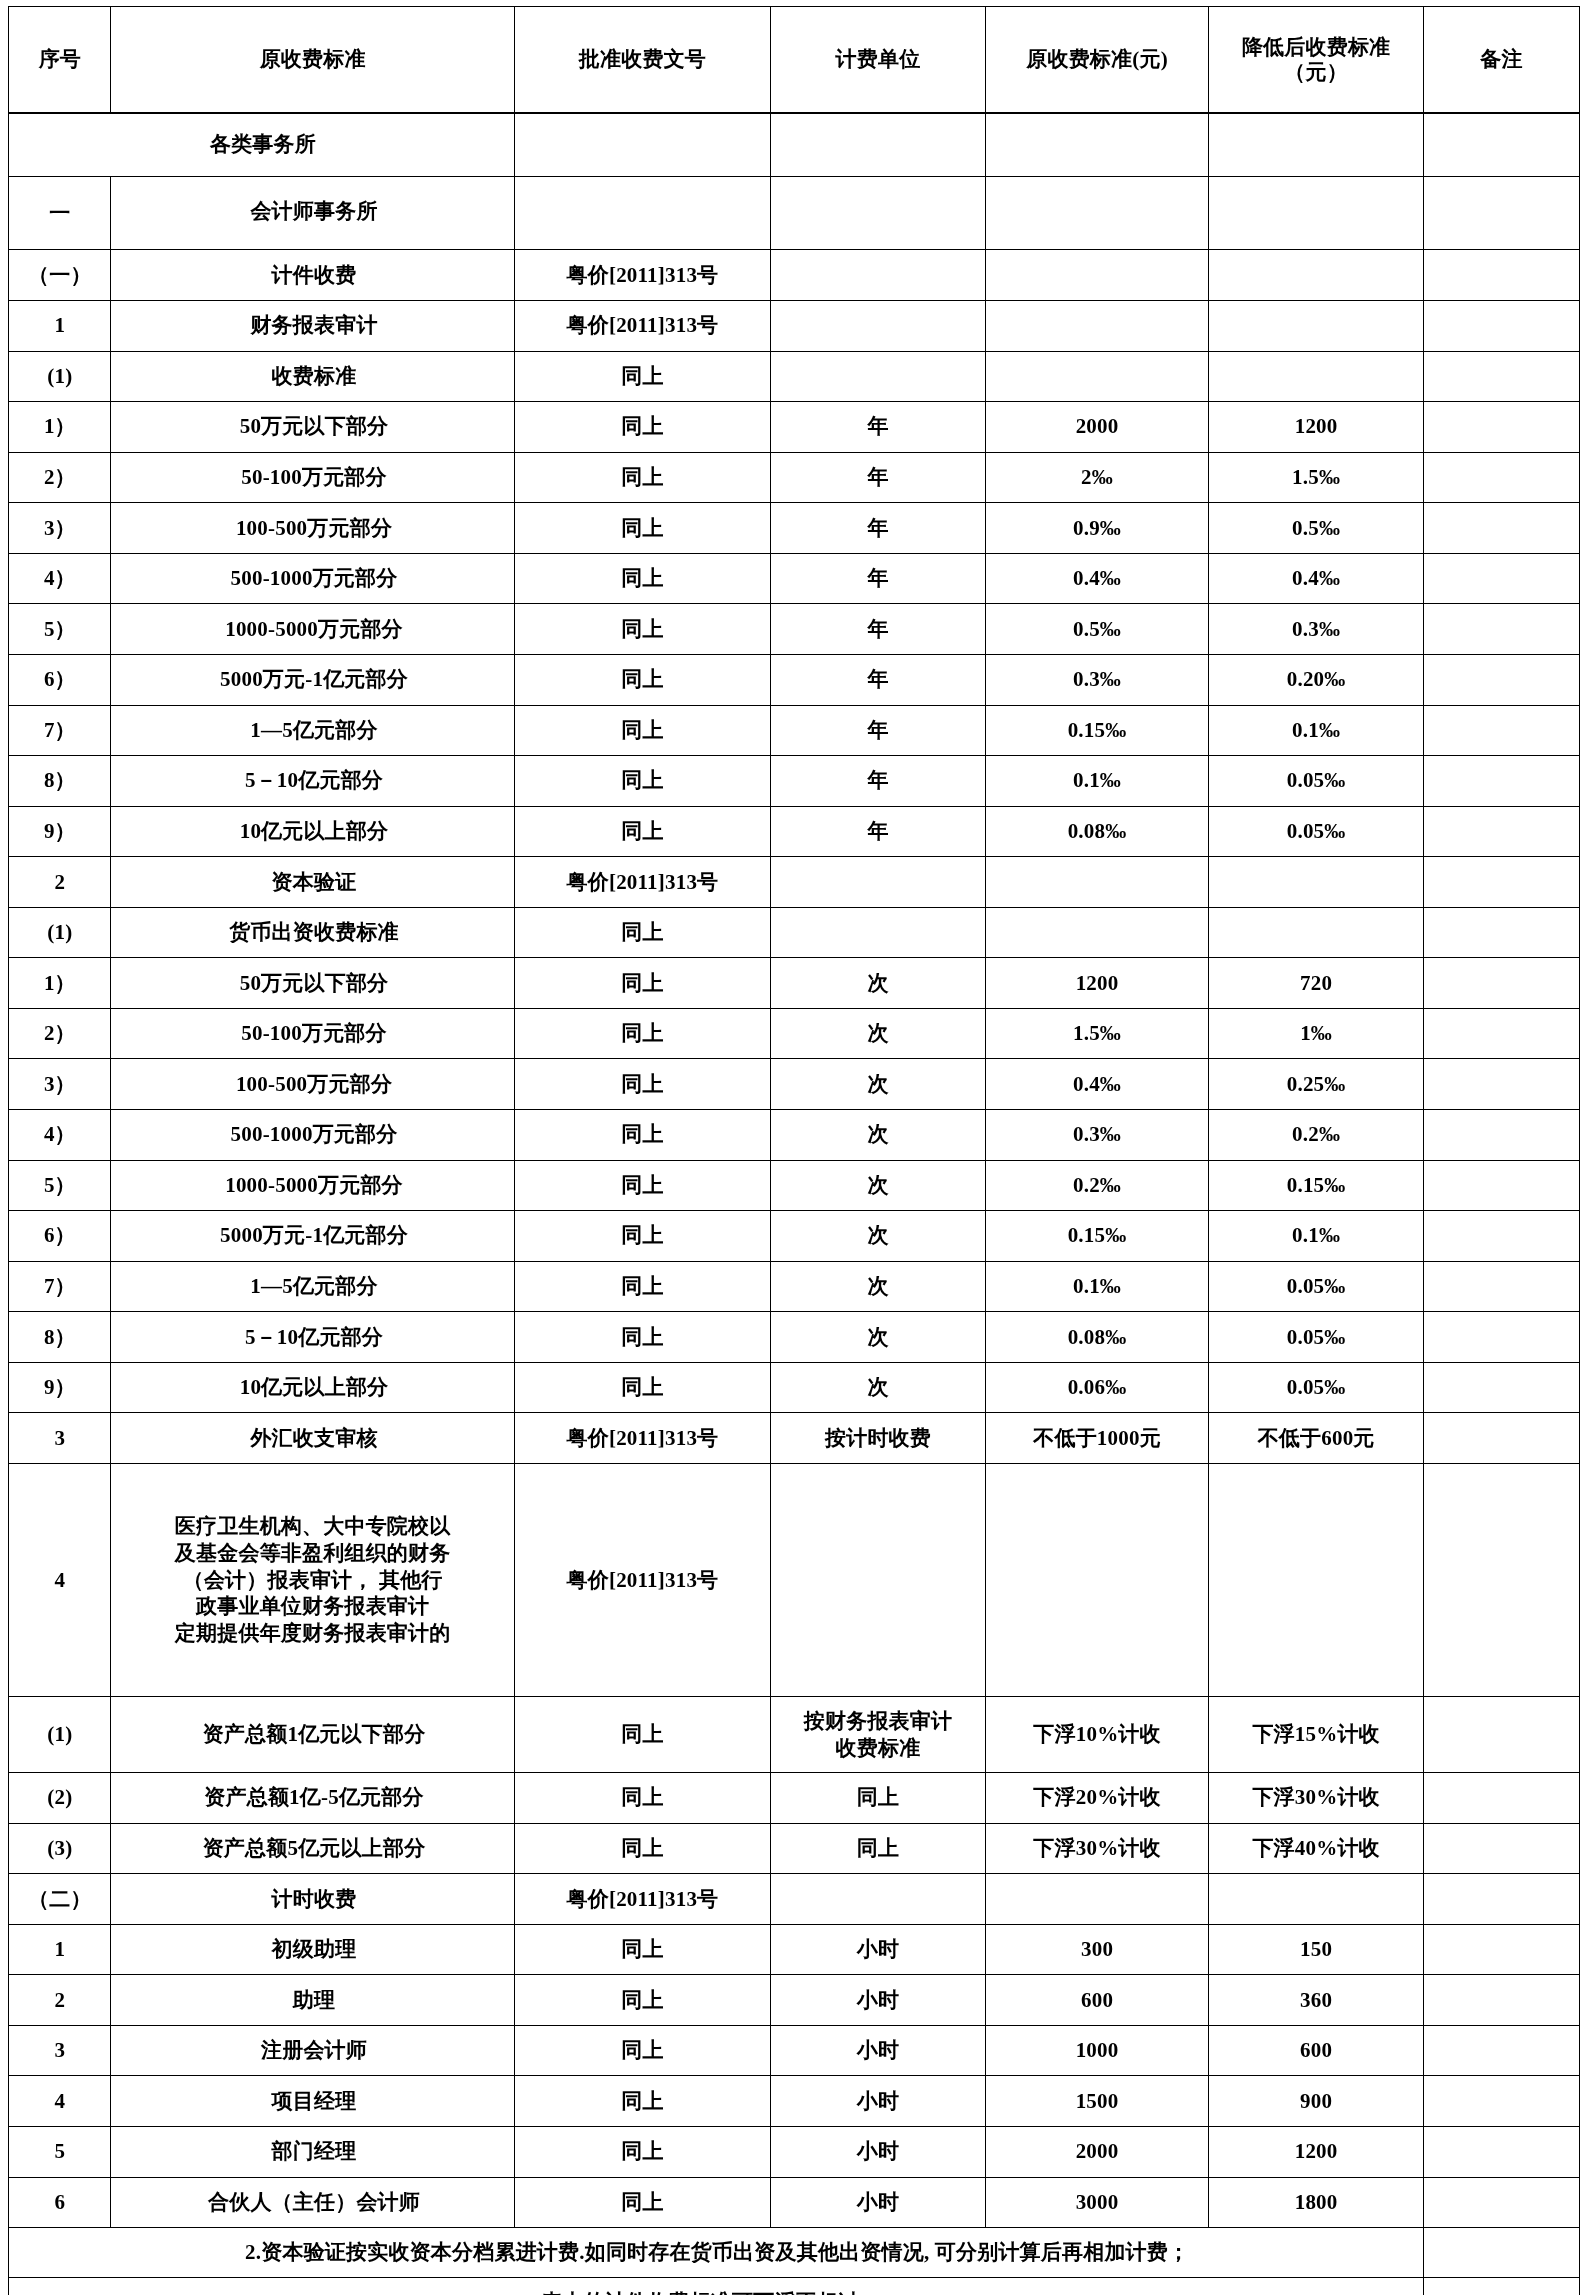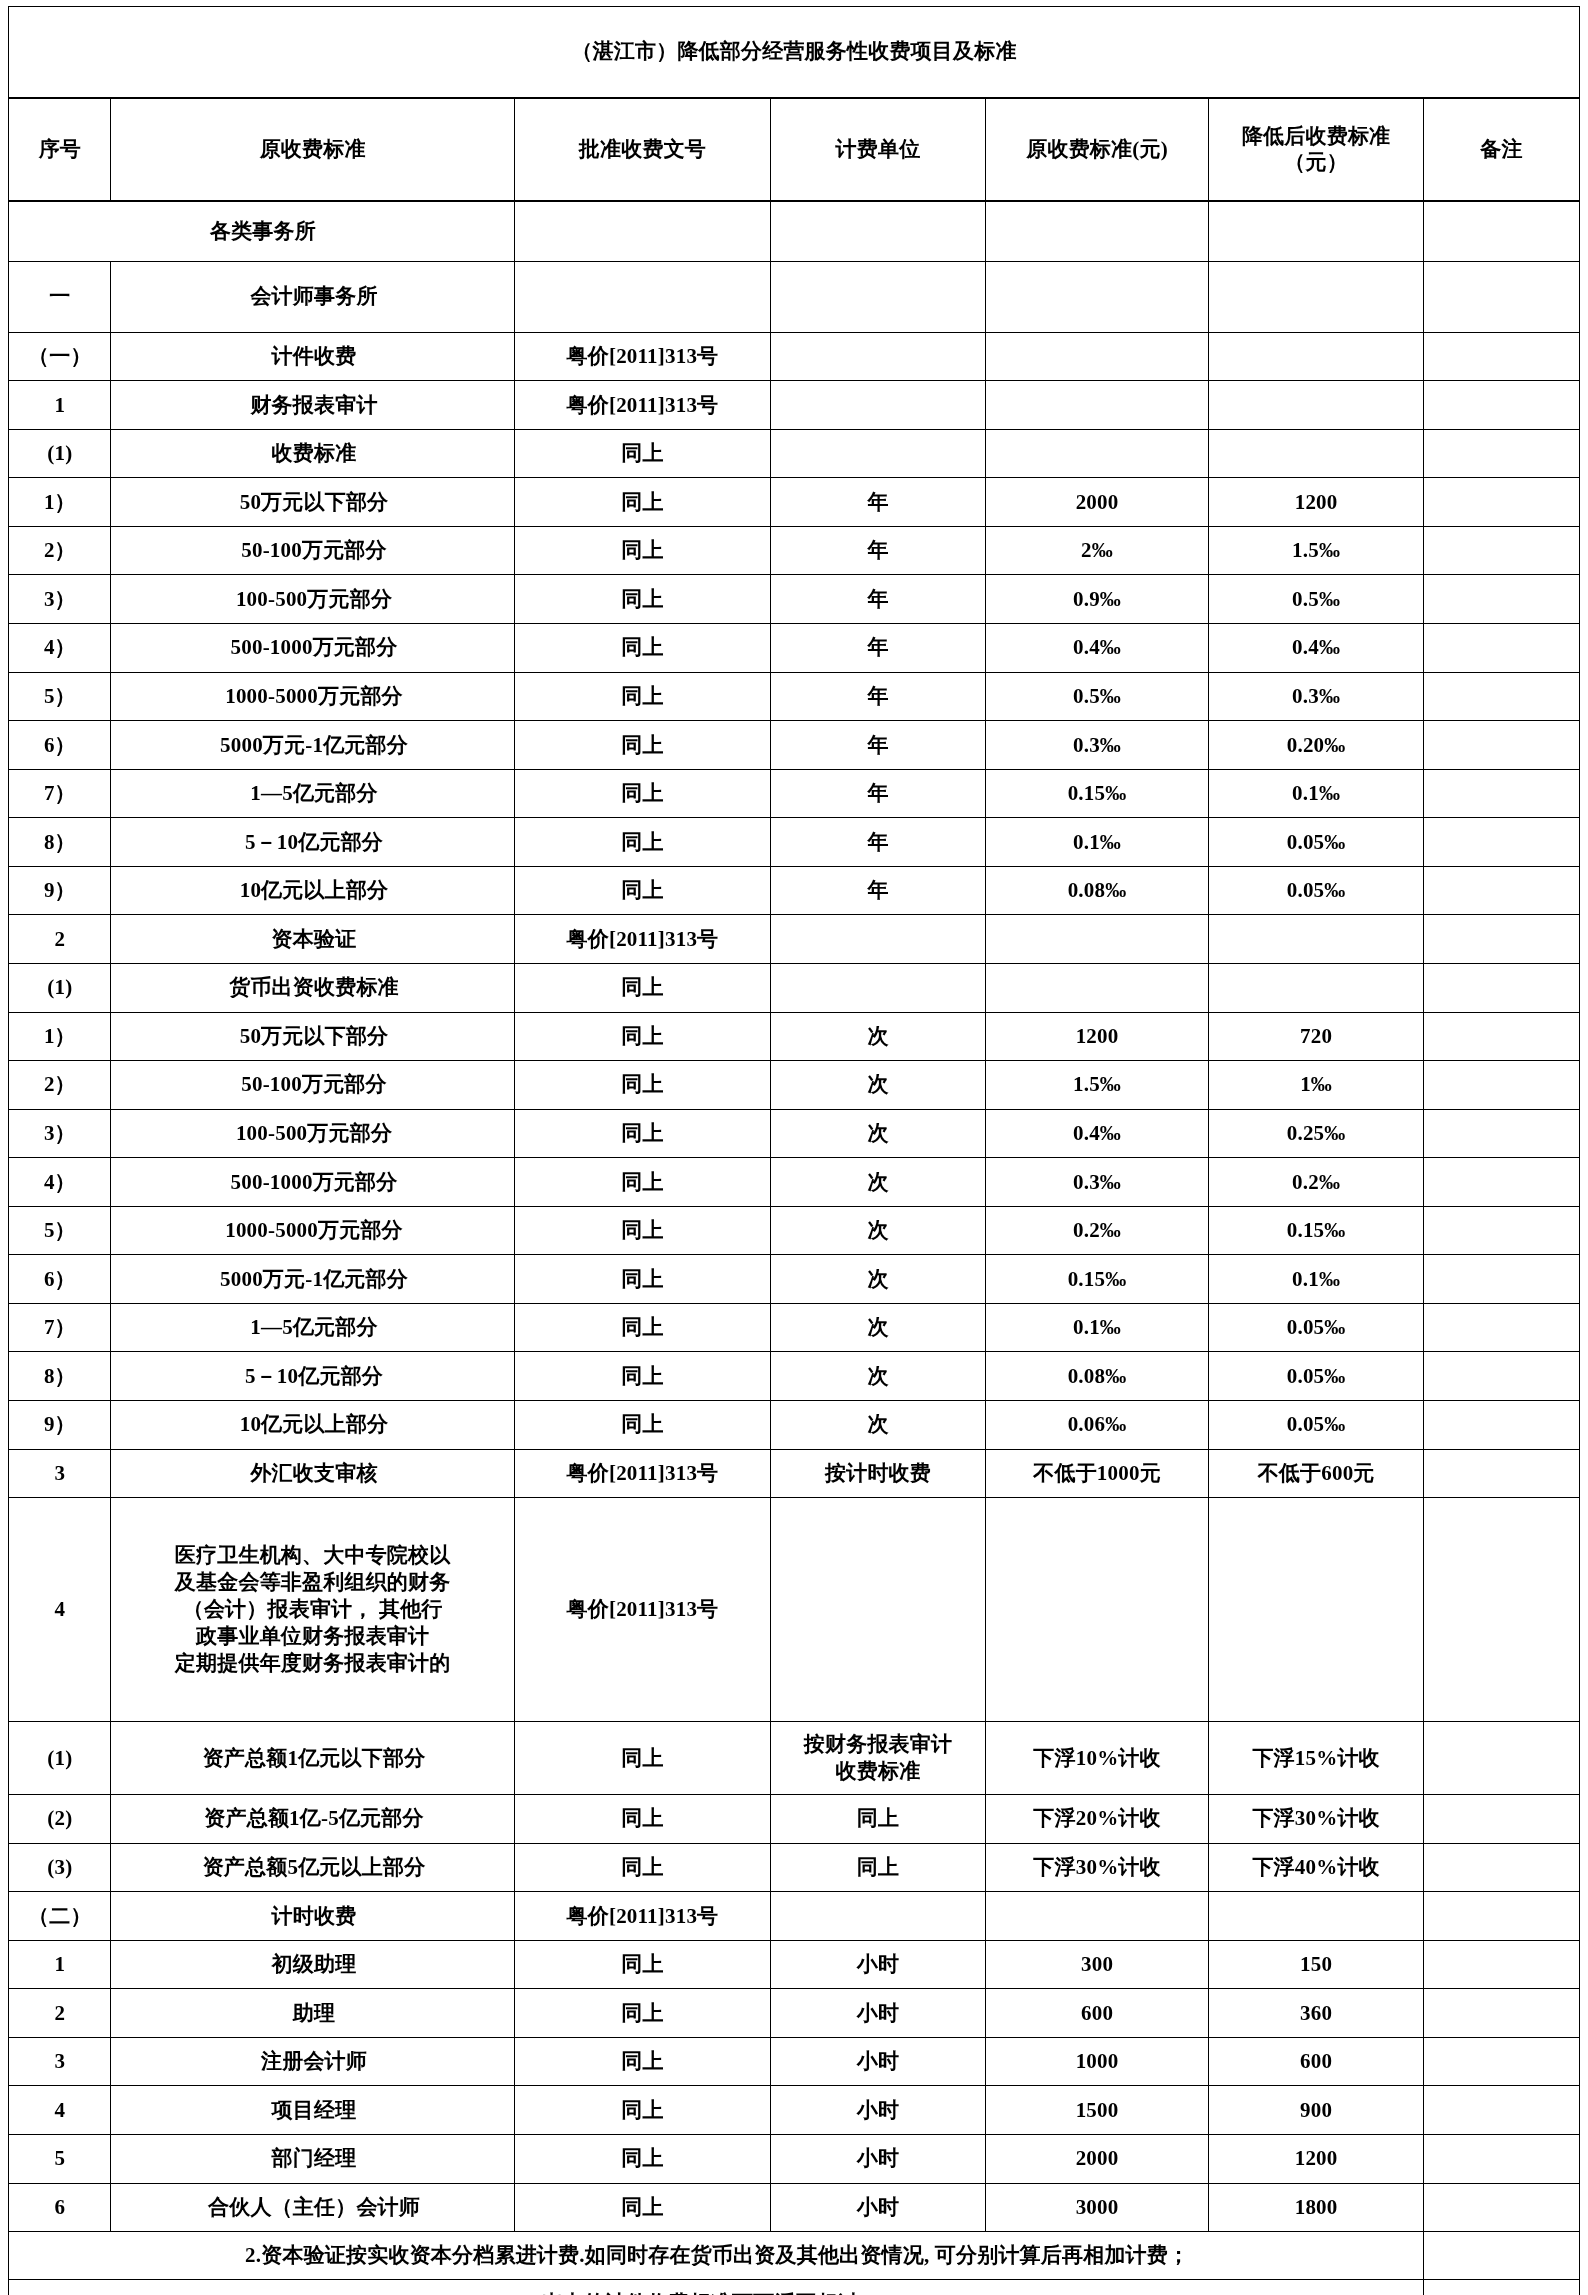--- a/index.html
+++ b/index.html
@@ -80,40 +80,37 @@
     text-align: left;
     line-height: 1.52;
     font-size: 20.7px;
     white-space: pre-line;
     padding: 3.7px 5.5px !important;
   }
   .unit-two {
     line-height: 1.25;
     white-space: pre-line;
   }
-  .bold { font-weight: 700; }
+  .bold { font-weight: 700; font-family: Liberation Mono, monospace; }
 </style>
 </head>
 <body>
 
 <div id="page">
   <table class="fee-table">
     <colgroup>
       <col class="c-seq">
         <col class="c-item">
         <col class="c-doc">
         <col class="c-unit">
       <col class="c-orig">
         <col class="c-new">
         <col class="c-remark">
     </colgroup>
     <tbody id="table-body">
-      <tr>
-        <td class="title-cell" colspan="7">（湛江市）降低部分经营服务性收费项目及标准</td>
-      </tr>
       <tr>
         <td class="head-cell">序号</td>
         <td class="head-cell">原收费标准</td>
         <td class="head-cell">批准收费文号</td>
         <td class="head-cell">计费单位</td>
         <td class="head-cell">原收费标准(元)</td>
         <td class="head-cell">
           <span class="two-line">降低后收费标准</span>
           <span class="two-line">（元）</span>
         </td>

